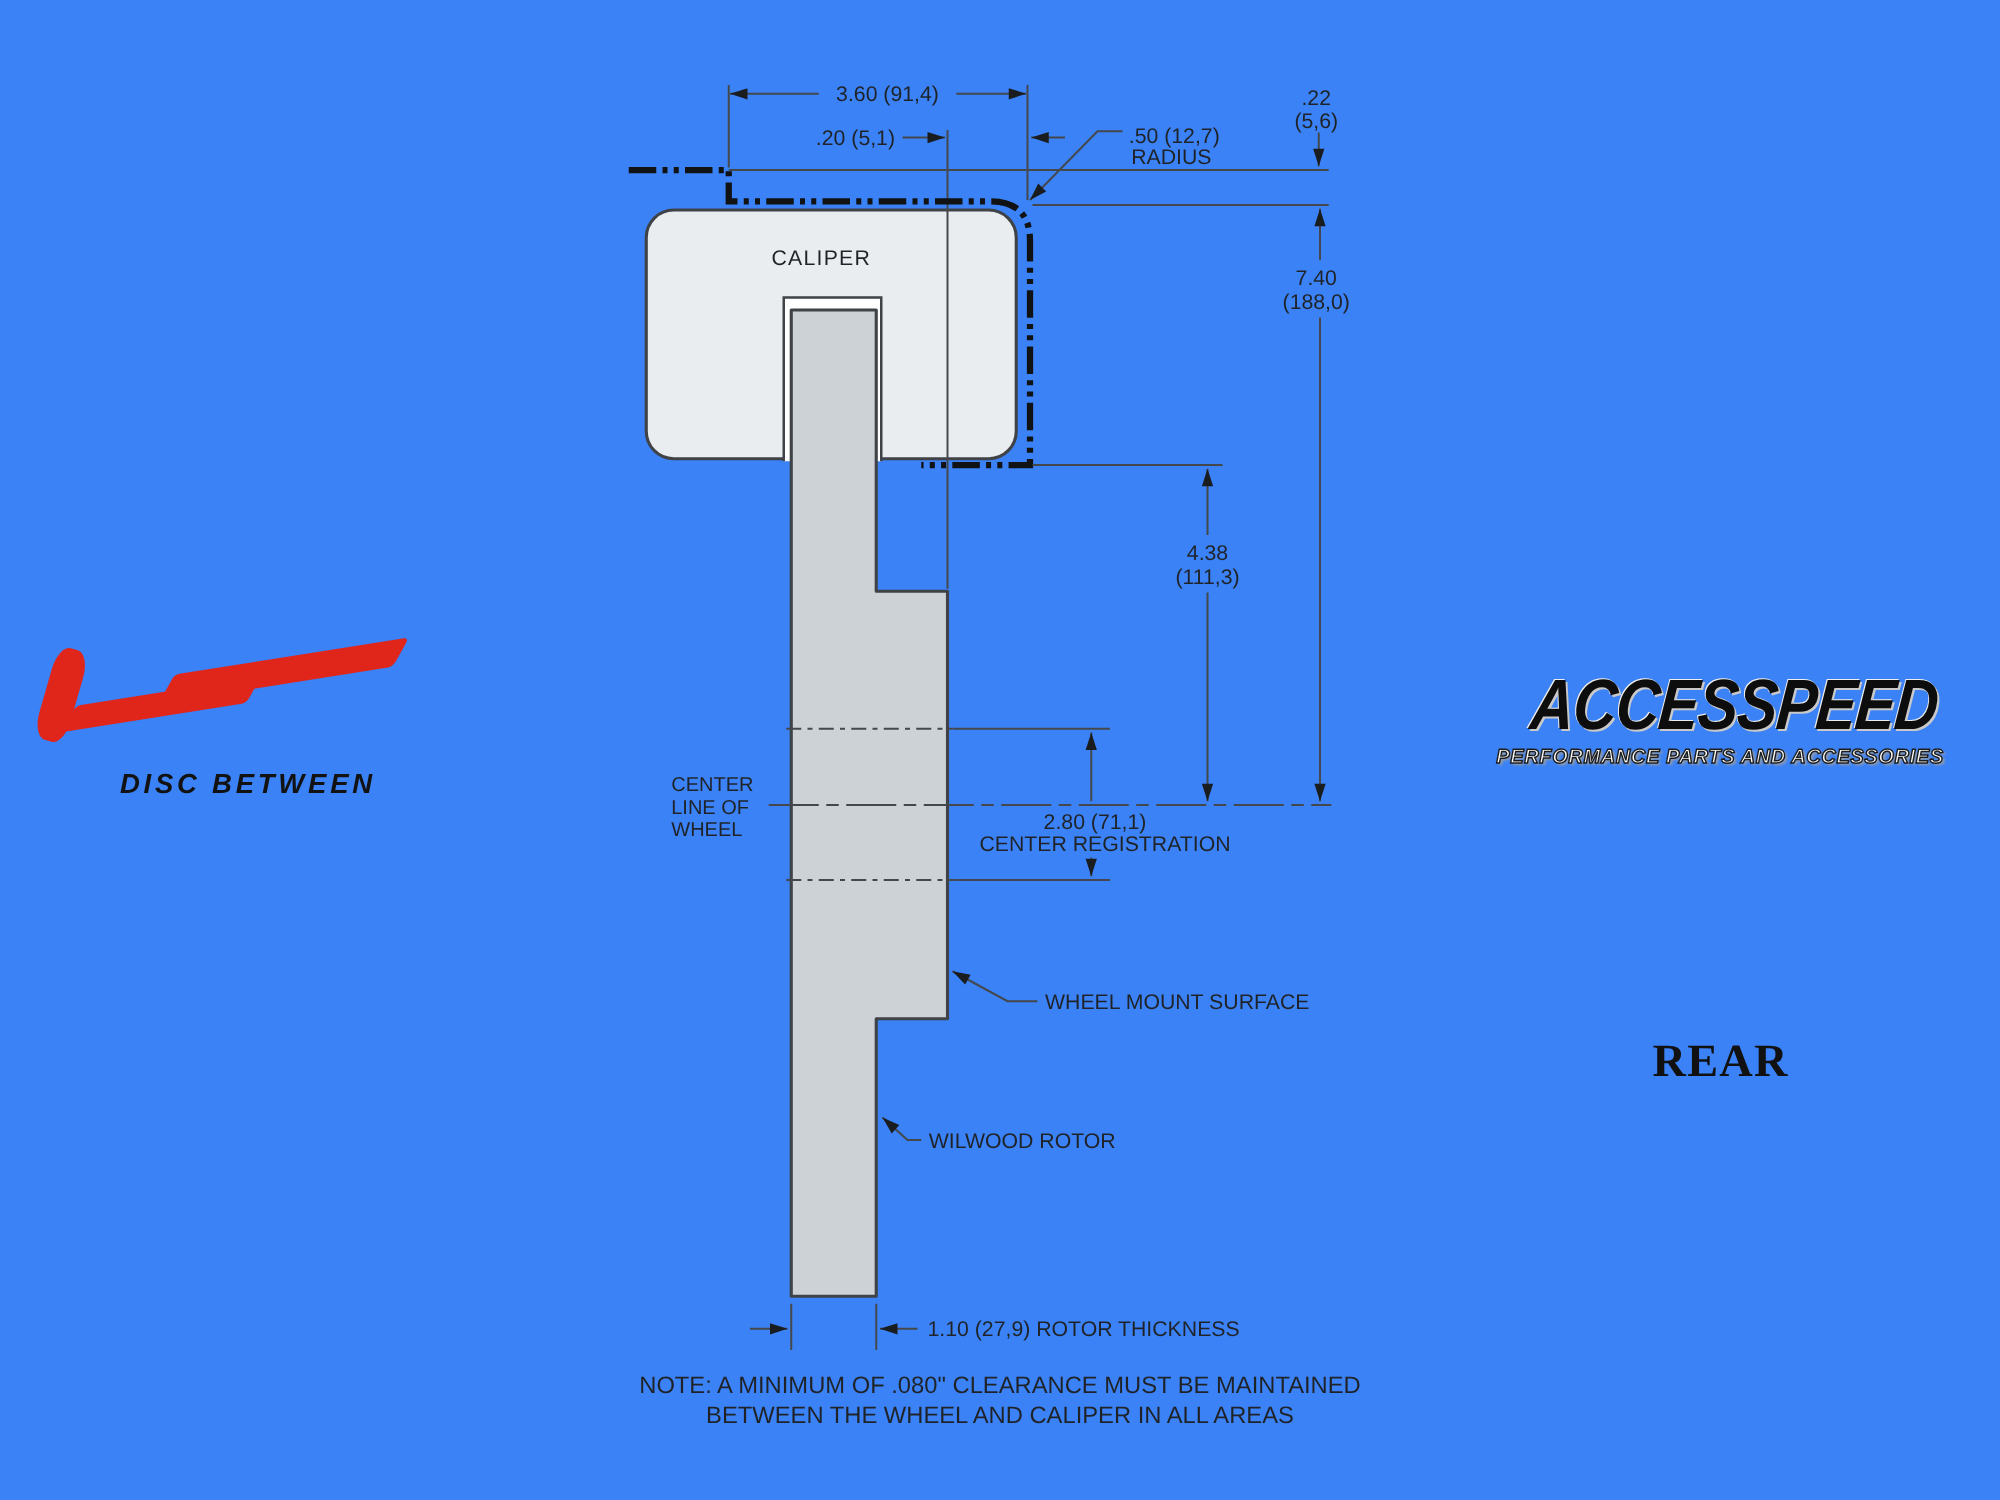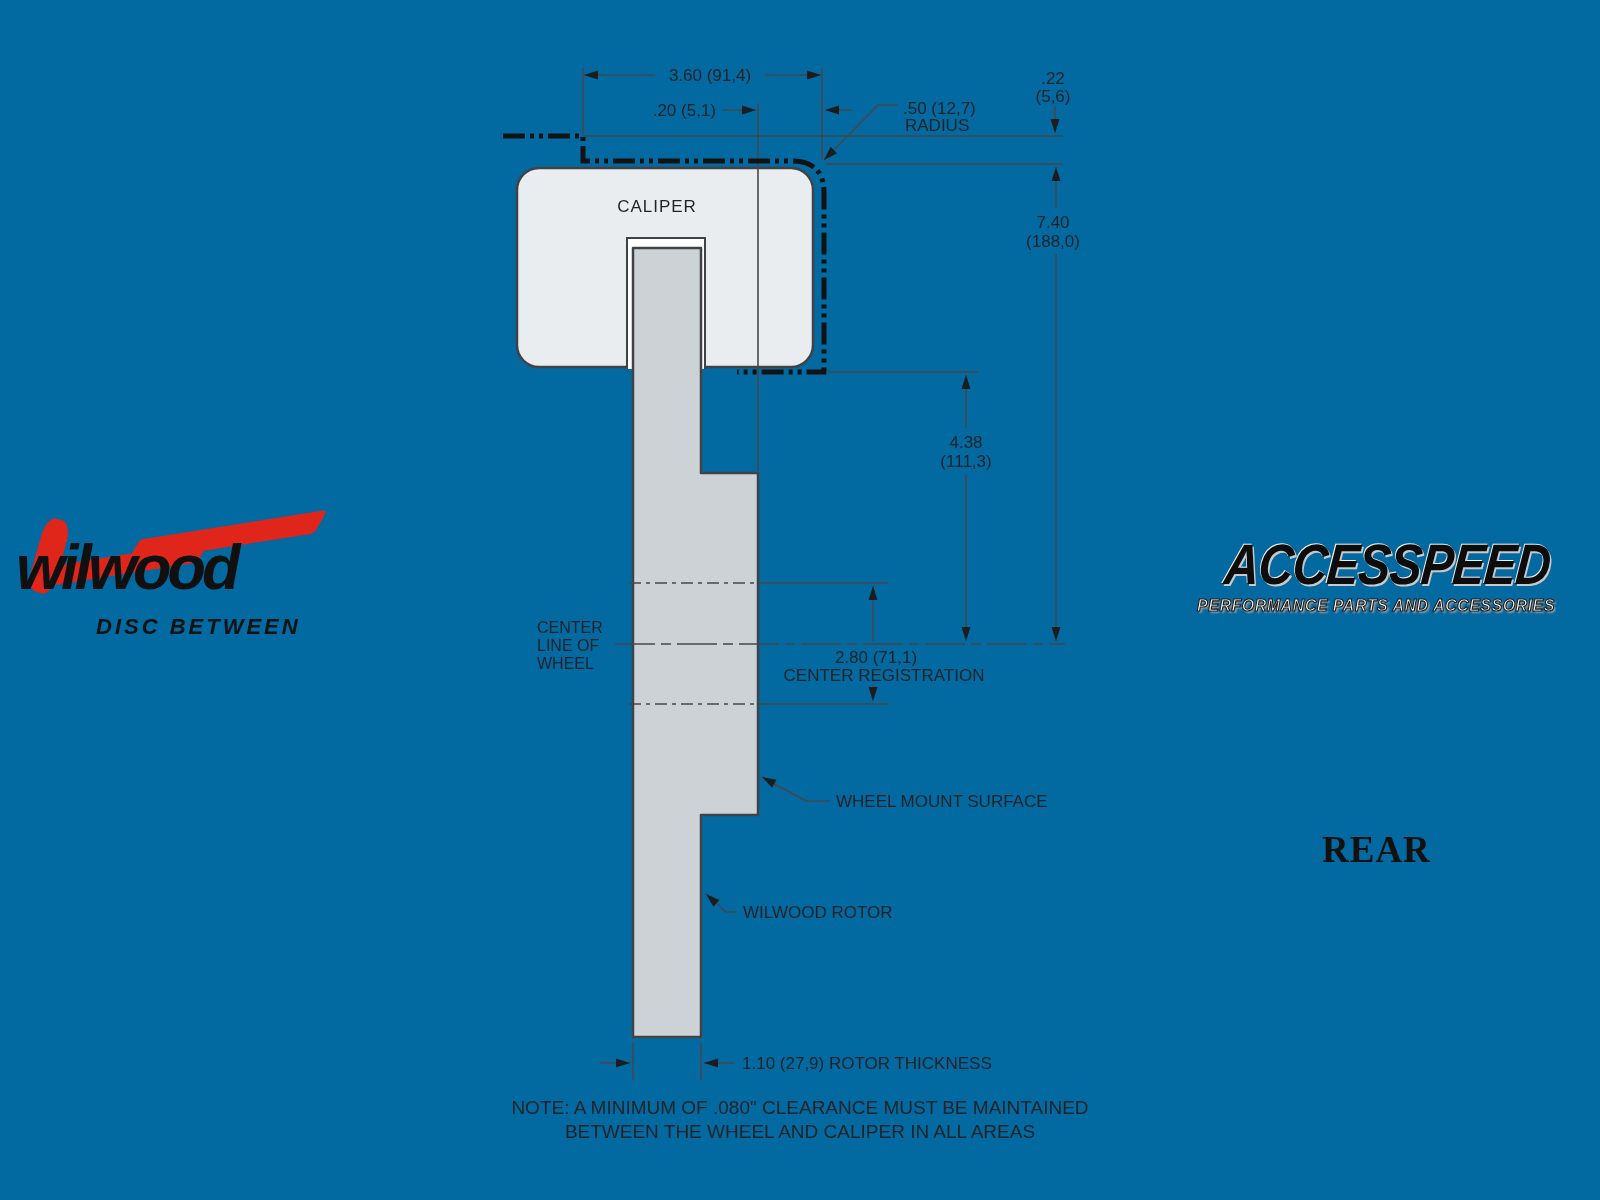--- a/index.html
+++ b/index.html
@@ -1,16 +1,16 @@
 <!DOCTYPE html>
 <html><head>
 <meta charset="utf-8">
 <style>
   html,body{margin:0;padding:0;background:#ffffff;}
-  .stage{position:relative;width:1600px;height:1200px;background:#0369a1;overflow:hidden;
+  .stage{position:relative;width:1600px;height:1200px;background:#3b82f6;overflow:hidden;
          font-family:"Liberation Sans",sans-serif;}
   .stage svg{position:absolute;left:0;top:0;}
 
   svg text{fill:#1f2327;font-family:"Liberation Sans",sans-serif;font-size:17px;}
   svg .small{font-size:16px;}
   svg .note{font-size:19px;}
 
   
   .wilwood{position:absolute;left:14px;top:516px;width:320px;height:145px;}
   .wilwood .brush{position:absolute;background:#e0251b;}
@@ -113,21 +113,20 @@
     <text x="743" y="918">WILWOOD ROTOR</text>
 
     <text x="800" y="1114" text-anchor="middle" class="note">NOTE: A MINIMUM OF .080" CLEARANCE MUST BE MAINTAINED</text>
     <text x="800" y="1138" text-anchor="middle" class="note">BETWEEN THE WHEEL AND CALIPER IN ALL AREAS</text>
   </svg>
 
   <div class="wilwood">
     <div class="brush b1"></div>
     <div class="brush b2"></div>
     <div class="brush b3"></div>
-    <div class="word">wilwood</div>
     <div class="tag">DISC BETWEEN</div>
   </div>
 
   <div class="accesspeed">
     <div class="main">ACCESSPEED</div>
     <div class="sub">PERFORMANCE PARTS AND ACCESSORIES</div>
   </div>
 
   <div class="rear">REAR</div>
 

